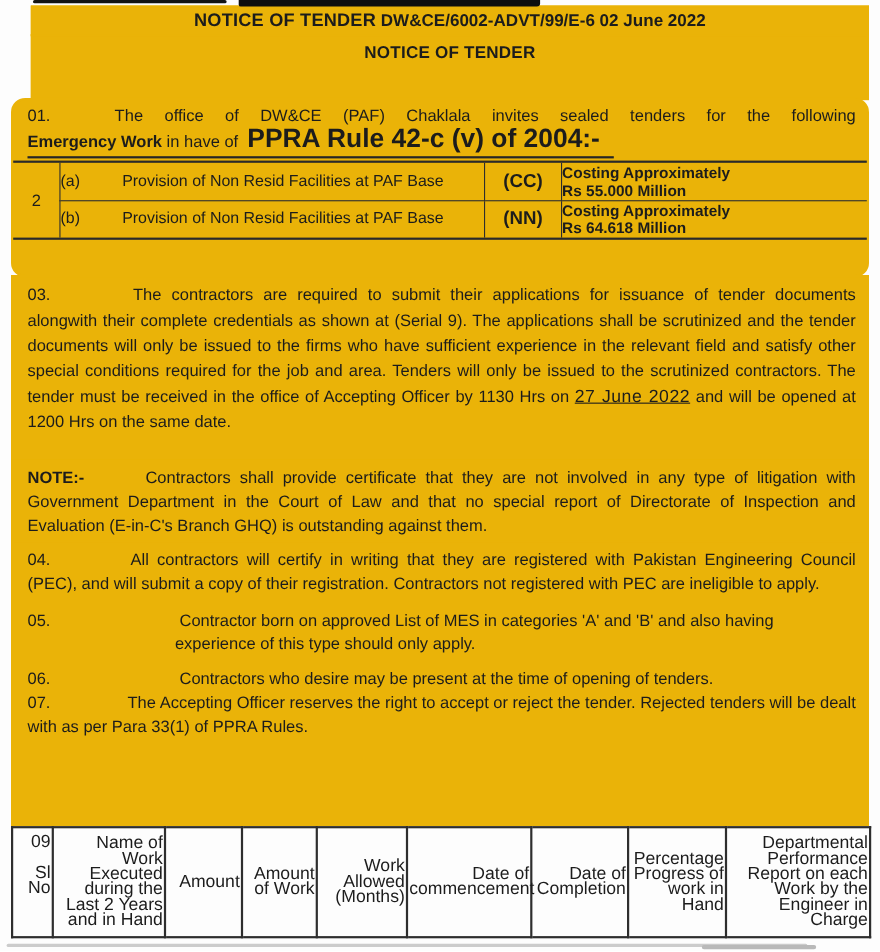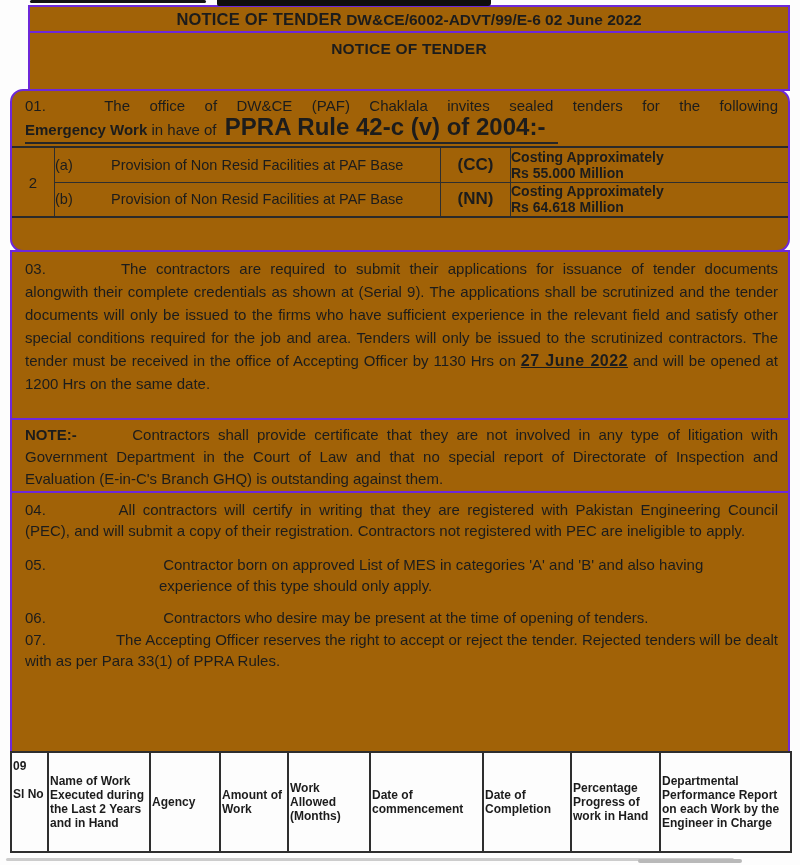--- a/index.html
+++ b/index.html
@@ -7,21 +7,21 @@
     position:relative; width:800px; height:865px; overflow:hidden;
     background:#fdfdfd; color:#1c1c1c;
     font-family:"Liberation Sans", sans-serif;
   }
   
   .smudge1{position:absolute;left:30px;top:0;width:176px;height:3px;background:#141414;border-radius:2px;}
   .smudge2{position:absolute;left:217px;top:0;width:274px;height:6px;background:#0e0e0e;border-radius:0 0 3px 2px;}
   .streak-bottom{position:absolute;left:6px;top:858px;width:728px;height:3px;background:#cccccc;border-radius:2px;}
   .streak-bottom2{position:absolute;left:638px;top:859px;width:104px;height:4px;background:#b9b9b9;border-radius:2px;}
 
-  .bx{box-sizing:border-box;border:2px solid #6d28d9;margin-left:10px;width:780px;background:#a16207;}
+  .bx{box-sizing:border-box;border:2px solid #eab308;margin-left:10px;width:780px;background:#eab308;}
   .bx + .bx, .bx + table{margin-top:-2px;}
 
   .box1{margin-left:28px;width:762px;margin-top:5px;height:28px;
         text-align:center;font-weight:bold;font-size:15.5px;line-height:24px;}
   .box1 .tmain{font-size:16.5px;letter-spacing:.2px;}
   .box2{margin-left:28px;width:762px;height:60px;text-align:center;font-weight:bold;
         font-size:15.5px;line-height:26px;padding-top:3px;letter-spacing:.2px;}
 
   .box3{height:163px;border-radius:13px;}
   .p01{padding:4px 10px 2px 13px;font-size:15px;}
@@ -37,36 +37,36 @@
   table.works td{border:1.5px solid #2e2e2e;padding:0;}
   table.works tr{height:34px;}
   td.w-serial{width:42px;text-align:center;font-size:15px;}
   td.w-desc{width:385px;font-size:14.5px;padding-left:14px;}
   td.w-desc .letter{display:inline-block;width:52px;}
   td.w-code{width:69px;text-align:center;font-weight:bold;font-size:17px;}
   td.w-cost{font-weight:bold;font-size:14px;line-height:16px;padding:2px 4px 2px 9px;}
 
   .box4{height:170px;padding:5px 10px 0 13px;font-size:15px;line-height:23px;text-align:justify;}
   .pnum87{display:inline-block;width:87px;}
-  .duedate{font-weight:bold;font-size:16px;text-decoration:underline;letter-spacing:.5px;}
+  .duedate{font-weight:normal;font-size:16px;text-decoration:underline;letter-spacing:.5px;}
 
   .box5{height:75px;padding:4px 10px 0 13px;font-size:15px;line-height:22px;text-align:justify;}
   .notelbl{font-weight:bold;display:inline-block;width:99px;}
 
   .box6{height:262px;padding:6px 10px 0 13px;font-size:15px;}
   .box6 p{margin:0;line-height:21px;text-align:justify;}
   .box6 .p04{margin-bottom:13px;}
   .box6 .p05{padding-left:134px;text-indent:-134px;text-align:left;margin-bottom:11px;}
   .box6 .p06{text-align:left;margin-bottom:1px;}
   .box6 .p07{margin-bottom:13px;}
   .pnum134{display:inline-block;width:134px;text-indent:0;}
   .contact{font-weight:bold;font-size:17px;}
 
   table.t9{margin-left:10px;margin-top:-2px;width:780px;border-collapse:collapse;table-layout:fixed;
-           font-size:12px;line-height:14px;text-align:left;background:#fdfdfd;font-weight:bold;}
+           font-size:16px;line-height:14px;text-align:right;background:#fdfdfd;}
   table.t9 td{border:2px solid #2e2e2e;vertical-align:middle;padding:2px 1px;}
   table.t9 tr{height:100px;}
   .c1{vertical-align:top !important;padding-top:6px !important;}
   .c1 .c1num{margin-bottom:14px;}
 </style>
 </head>
 <body>
 
 <div class="page">
 
@@ -172,21 +172,21 @@
         <col style="width:89px">
         <col style="width:131px">
     </colgroup>
     <tbody>
         <tr>
       <td class="c1">
         <div class="c1num">09</div>
         <div>Sl No</div>
       </td>
       <td>Name of Work Executed during the Last 2 Years and in Hand</td>
-      <td>Agency</td>
+      <td>Amount</td>
       <td>Amount of Work</td>
       <td>Work Allowed (Months)</td>
       <td>Date of commencement</td>
       <td>Date of Completion</td>
       <td>Percentage Progress of work in Hand</td>
       <td>Departmental Performance Report on each Work by the Engineer in Charge</td>
     </tr>
   </tbody>
     </table>
 

